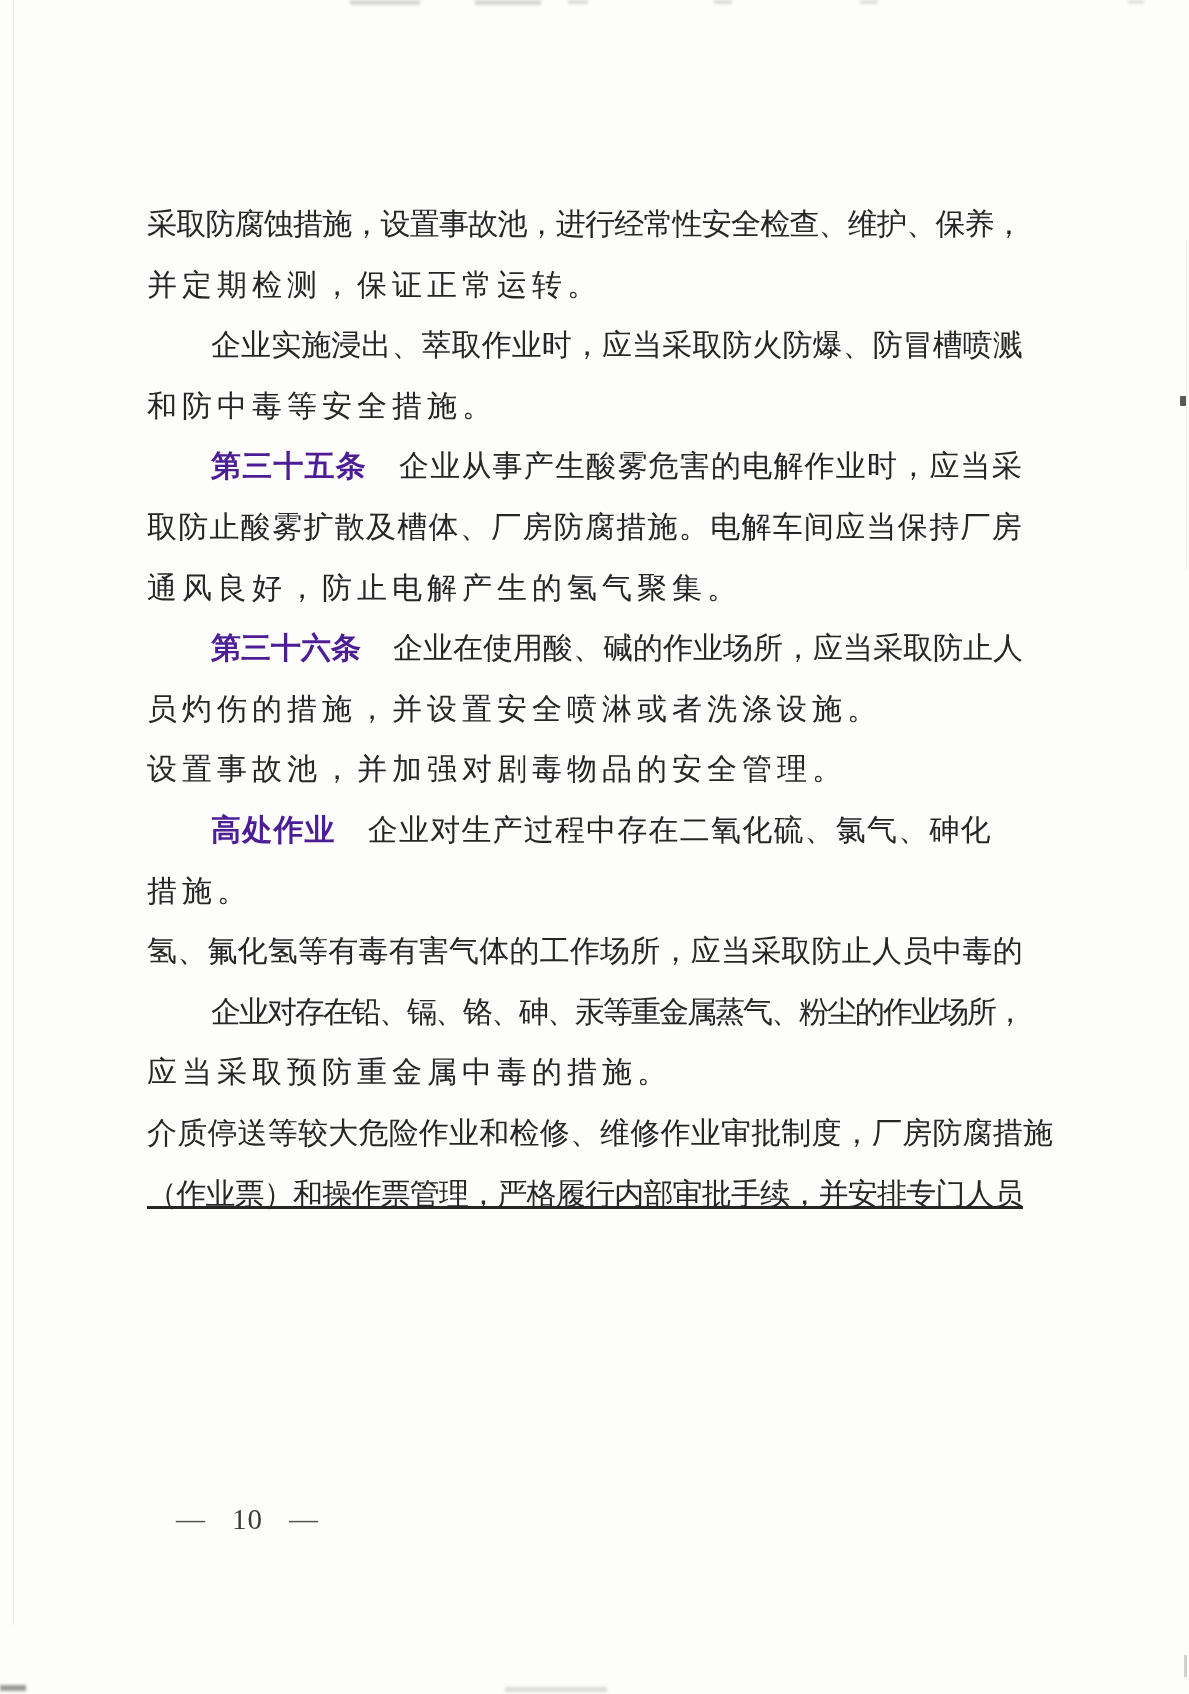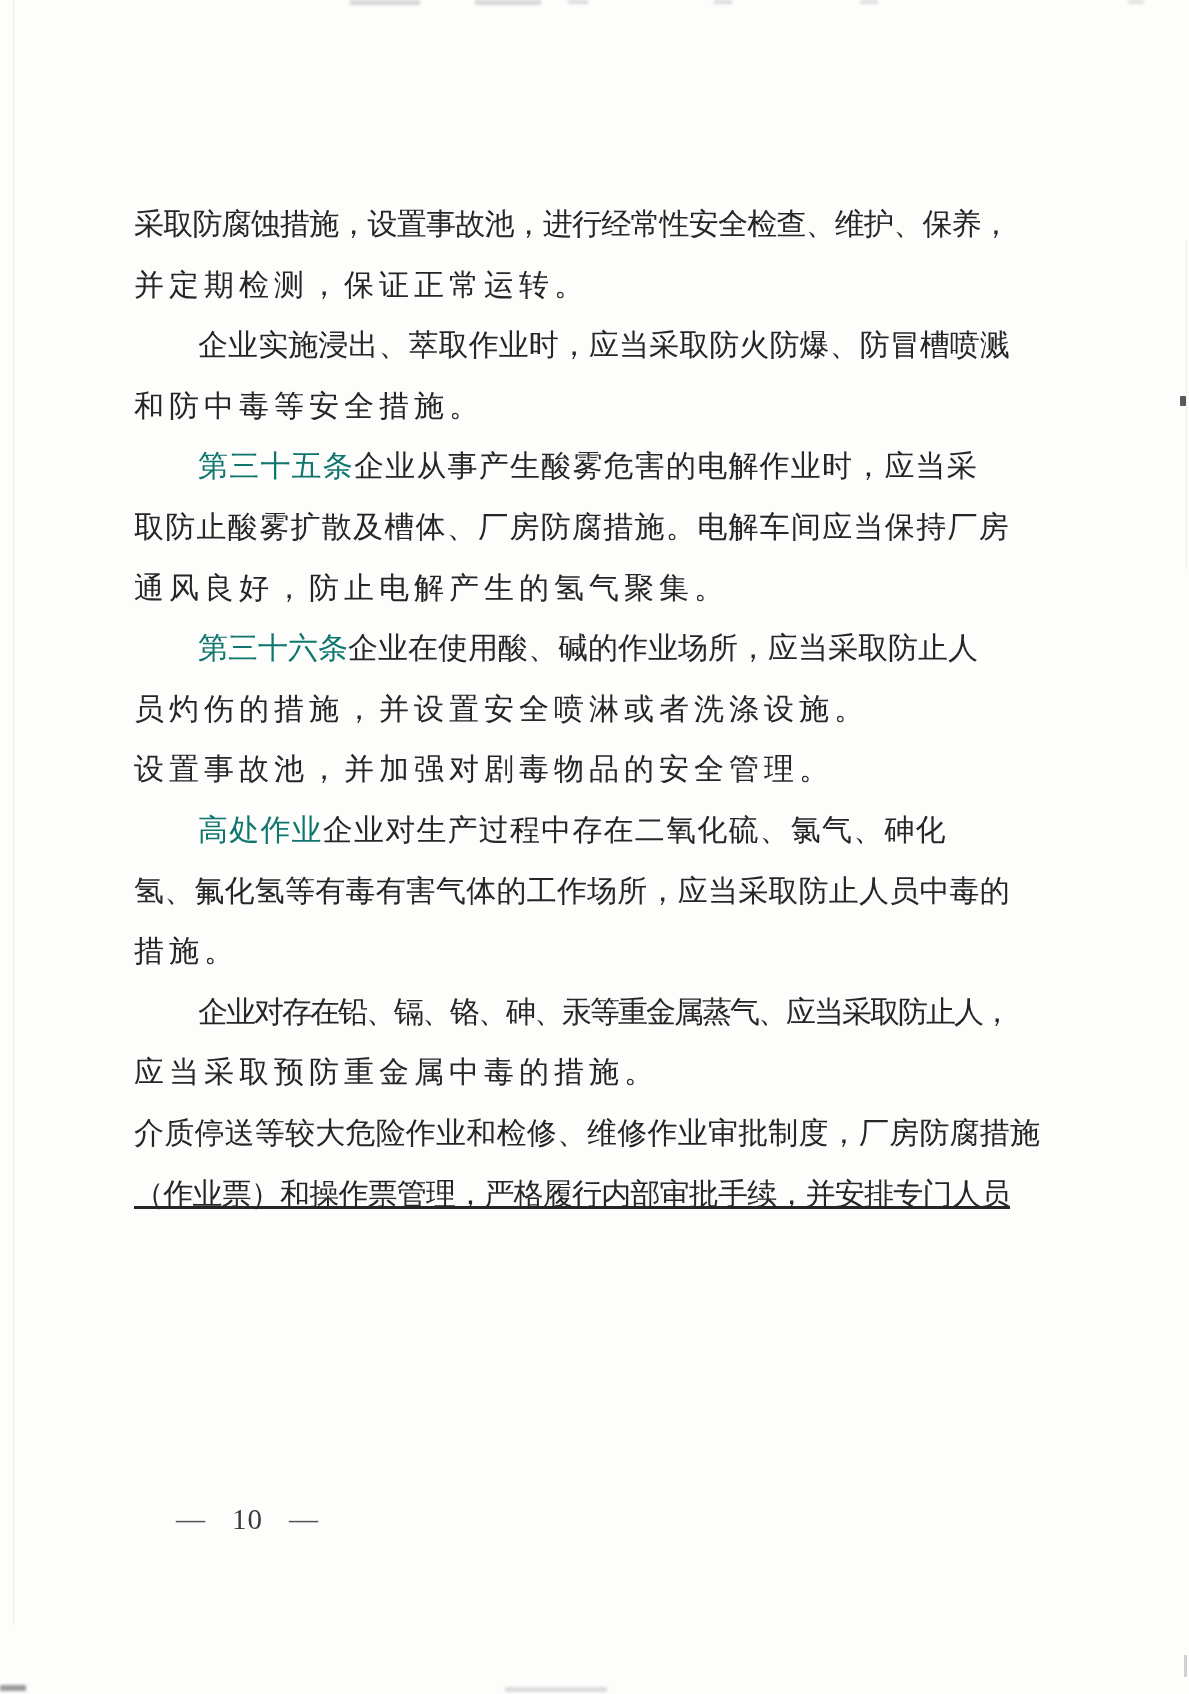--- a/index.html
+++ b/index.html
@@ -13,37 +13,38 @@
     width: 1189px;
     height: 1694px;
     background: #fdfdfc;
     overflow: hidden;
     font-family: "Liberation Serif", "DejaVu Serif", serif;
     color: #262626;
   }
   
   .text-block {
     position: absolute;
-    left: 134px;
+    left: 147px;
     top: 194px;
     width: 876px;
   }
   .line {
     height: 60.6px;
     line-height: 60.6px;
     font-size: 30px;
     white-space: nowrap;
     overflow: visible;
   }
   .line.indent { padding-left: 64px; }
   .content { display: inline-block; white-space: nowrap; }
   .line.plain .content { letter-spacing: 5px; }
   .head {
-    font-weight: 400;
-    color: #0f766e;
+    font-weight: 700;
+    color: #4c1d95;
+    margin-right: 32px;
   }
   
   .footer {
     position: absolute;
     left: 176px;
     top: 1503px;
     display: flex;
     align-items: center;
     gap: 26px;
     font-size: 29px;
@@ -124,28 +125,28 @@
     </div>
       <div class="line plain">
       <span class="content"><span class="txt">员灼伤的措施，并设置安全喷淋或者洗涤设施。</span></span>
     </div>
       <div class="line plain">
       <span class="content"><span class="txt">设置事故池，并加强对剧毒物品的安全管理。</span></span>
     </div>
       <div class="line indent justify">
       <span class="content" style="letter-spacing: 1.2px;"><b class="head">高处作业</b><span class="txt">企业对生产过程中存在二氧化硫、氯气、砷化</span></span>
     </div>
+      <div class="line plain">
+      <span class="content"><span class="txt">措施。</span></span>
+    </div>
       <div class="line justify">
       <span class="content" style="letter-spacing: 0.206897px;"><span class="txt">氢、氟化氢等有毒有害气体的工作场所，应当采取防止人员中毒的</span></span>
     </div>
-      <div class="line plain">
-      <span class="content"><span class="txt">措施。</span></span>
-    </div>
       <div class="line indent justify">
-      <span class="content" style="letter-spacing: -2px;"><span class="txt">企业对存在铅、镉、铬、砷、汞等重金属蒸气、应当采取防止人，</span></span>
+      <span class="content" style="letter-spacing: -2px;"><span class="txt">企业对存在铅、镉、铬、砷、汞等重金属蒸气、粉尘的作业场所，</span></span>
     </div>
       <div class="line plain">
       <span class="content"><span class="txt">应当采取预防重金属中毒的措施。</span></span>
     </div>
       <div class="line justify">
       <span class="content" style="letter-spacing: 0.206897px;"><span class="txt">介质停送等较大危险作业和检修、维修作业审批制度，厂房防腐措施</span></span>
     </div>
       <div class="line justify">
       <span class="content" style="letter-spacing: -0.8px; text-decoration: underline;"><span class="txt">（作业票）和操作票管理，严格履行内部审批手续，并安排专门人员</span></span>
     </div>

